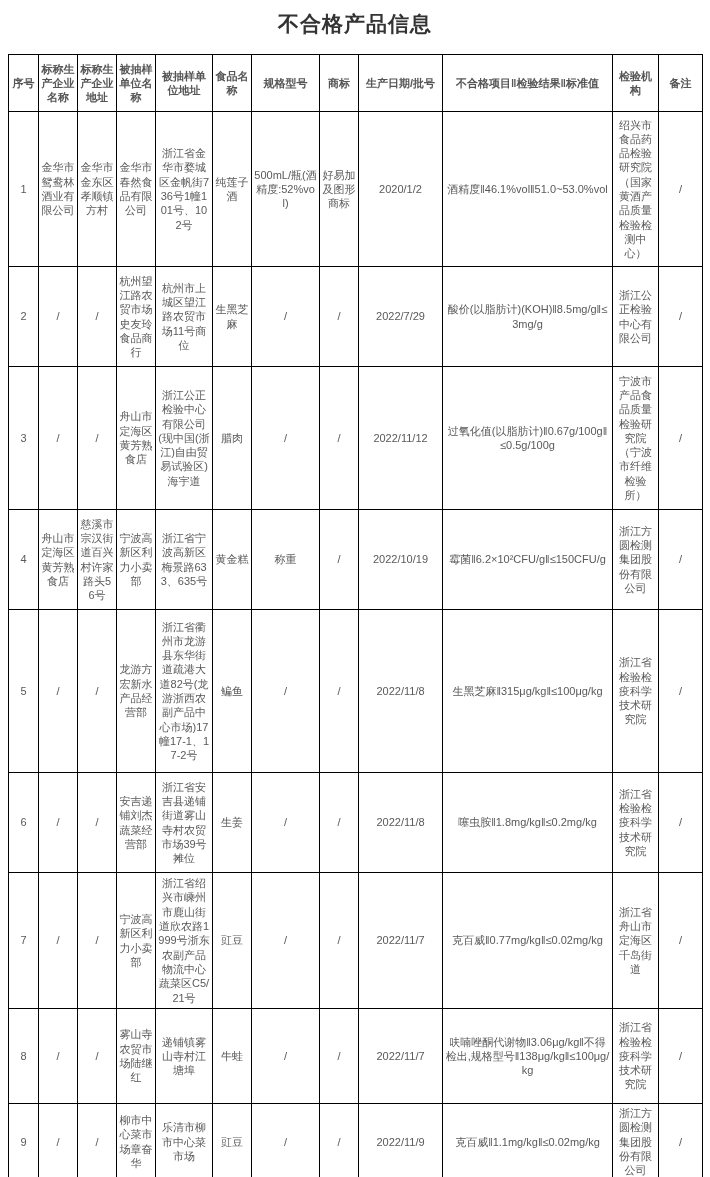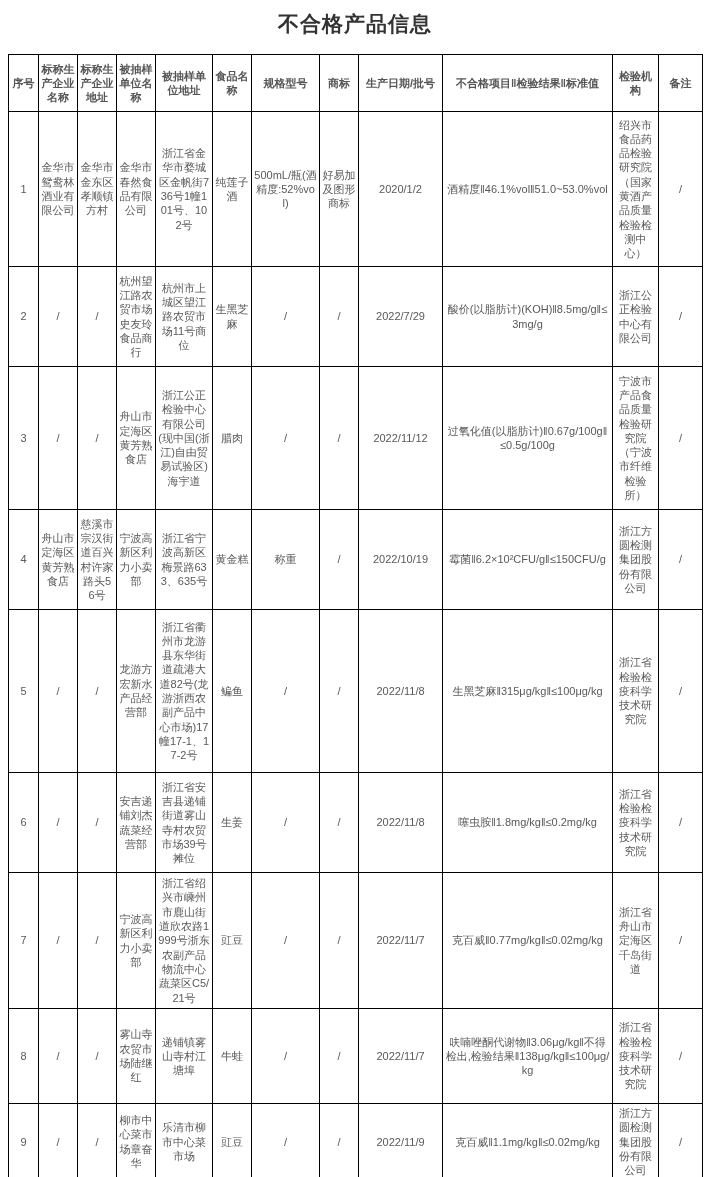--- a/index.html
+++ b/index.html
@@ -186,21 +186,21 @@
       <tr>
         <td>8</td>
         <td>/</td>
         <td>/</td>
         <td>雾山寺农贸市场陆继红</td>
         <td>递铺镇雾山寺村江塘埠</td>
         <td>牛蛙</td>
         <td>/</td>
         <td>/</td>
         <td>2022/11/7</td>
-        <td>呋喃唑酮代谢物‖3.06μg/kg‖不得检出,检验结果‖138μg/kg‖≤100μg/kg</td>
+        <td>呋喃唑酮代谢物‖3.06μg/kg‖不得检出,规格型号‖138μg/kg‖≤100μg/kg</td>
         <td>浙江省检验检疫科学技术研究院</td>
         <td>/</td>
       </tr>
       <tr>
         <td>9</td>
         <td>/</td>
         <td>/</td>
         <td>柳市中心菜市场章奋华</td>
         <td>乐清市柳市中心菜市场</td>
         <td>豇豆</td>

